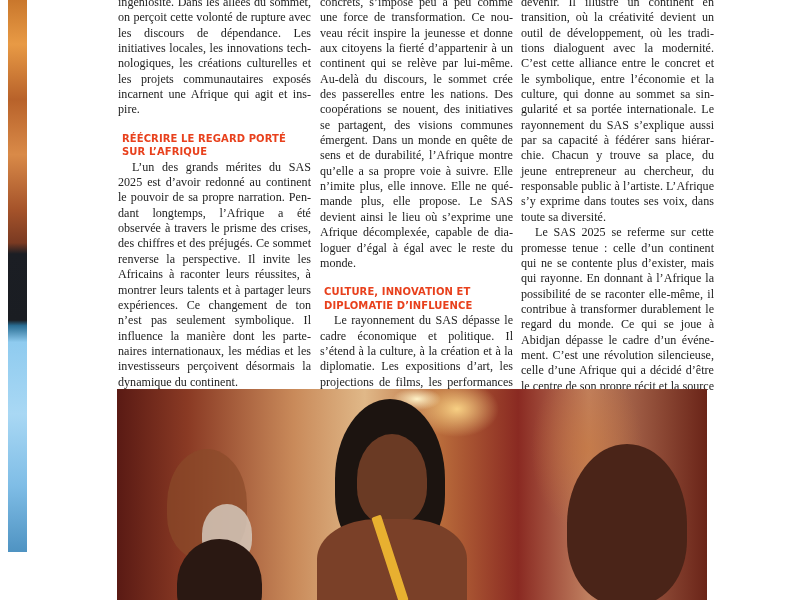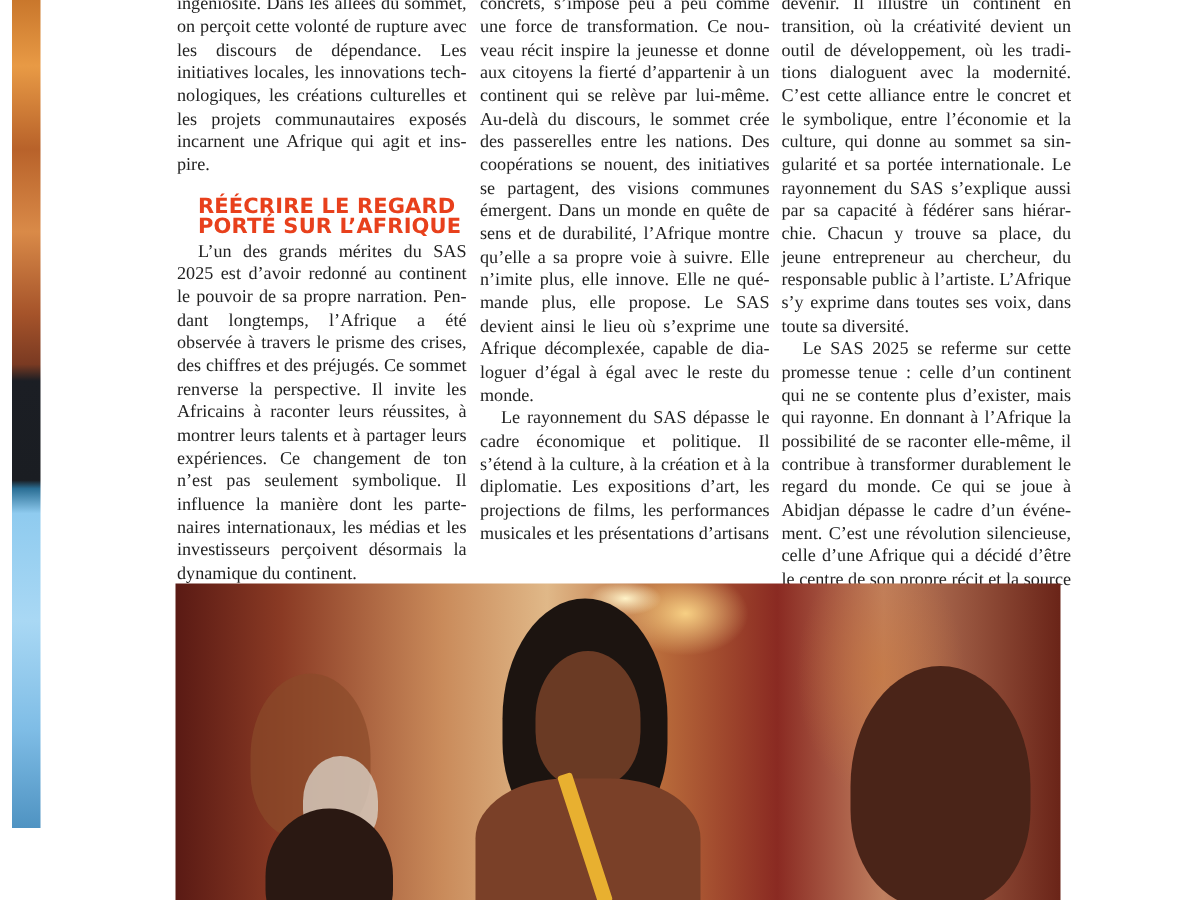--- a/index.html
+++ b/index.html
@@ -22,23 +22,23 @@
       font-size: 12.1px; line-height: 15.35px;
       text-align: justify; hyphens: manual;
     }
     .col1 { left: 118px; }
     .col2 { left: 320px; }
     .col3 { left: 521px; }
     .column p { margin: 0; }
     .column p.indent { text-indent: 14px; font-family: Liberation Serif, serif; }
     .heading {
       font-family: "DejaVu Sans", "Liberation Sans", sans-serif;
-      font-weight: bold; font-size: 14px; line-height: 13.5px;
+      font-weight: bold; font-size: 10px; line-height: 13.5px;
       color: #e8401c; text-transform: uppercase; letter-spacing: 0.1px;
-      margin: 14px 0 1px 14px; text-align: left;
+      margin: 14px 0 1px 4px; text-align: left;
     }
     .end-dot {
       display: inline-block; width: 7px; height: 7px; border-radius: 50%;
       background: #e8401c; vertical-align: 0px; margin-left: 2px;
     }
     .photo {
       position: absolute; left: 117px; top: 389px; width: 590px; height: 211px;
       overflow: hidden;
       background:
         radial-gradient(ellipse 60px 40px at 340px 20px, rgba(255,220,140,0.9), rgba(255,170,80,0) 70%),
@@ -53,20 +53,21 @@
 <div class="side-strip"></div>
 
 <div class="column col1">
     <p><span>ingéniosité. Dans les allées du sommet, on perçoit cette volonté de rupture avec les discours de dépendance. Les initiatives locales, les innovations tech­nologiques, les créations culturelles et les projets communautaires exposés incarnent une Afrique qui agit et ins­pire.</span></p>
     <div class="heading"><span>Réécrire le regard porté sur l’Afrique</span></div>
     <p class="indent"><span>L’un des grands mérites du SAS 2025 est d’avoir redonné au continent le pouvoir de sa propre narration. Pen­dant longtemps, l’Afrique a été observée à travers le prisme des crises, des chiffres et des préjugés. Ce sommet renverse la perspective. Il invite les Africains à raconter leurs réussites, à montrer leurs talents et à partager leurs expériences. Ce changement de ton n’est pas seulement symbolique. Il influence la manière dont les parte­naires internationaux, les médias et les investisseurs perçoivent désormais la dynamique du continent.</span></p>
     <p class="indent"><span>Le SAS agit comme une vitrine</span></p>
   </div>
 <div class="column col2">
     <p><span>concrets, s’impose peu à peu comme une force de transformation. Ce nou­veau récit inspire la jeunesse et donne aux citoyens la fierté d’appartenir à un continent qui se relève par lui-même. Au-delà du discours, le sommet crée des passerelles entre les nations. Des coopérations se nouent, des initiatives se partagent, des visions communes émergent. Dans un monde en quête de sens et de durabilité, l’Afrique montre qu’elle a sa propre voie à suivre. Elle n’imite plus, elle innove. Elle ne qué­mande plus, elle propose. Le SAS devient ainsi le lieu où s’exprime une Afrique décomplexée, capable de dia­loguer d’égal à égal avec le reste du monde.</span></p>
+    <div class="heading"><span>Culture, innovation et diplomatie d’influence</span></div>
     <p class="indent"><span>Le rayonnement du SAS dépasse le cadre économique et politique. Il s’étend à la culture, à la création et à la diplo­matie. Les expositions d’art, les pro­jections de films, les performances mu­sicales et les présentations d’artisans</span></p>
   </div>
 <div class="column col3">
     <p><span>devenir. Il illustre un continent en transition, où la créativité devient un outil de développement, où les tradi­tions dialoguent avec la modernité. C’est cette alliance entre le concret et le symbolique, entre l’économie et la culture, qui donne au sommet sa sin­gularité et sa portée internationale. Le rayonnement du SAS s’explique aussi par sa capacité à fédérer sans hiérar­chie. Chacun y trouve sa place, du jeune entrepreneur au chercheur, du respon­sable public à l’artiste. L’Afrique s’y exprime dans toutes ses voix, dans toute sa diversité.</span></p>
     <p class="indent"><span>Le SAS 2025 se referme sur cette promesse tenue : celle d’un continent qui ne se contente plus d’exister, mais qui rayonne. En donnant à l’Afrique la possibilité de se raconter elle-même, il contribue à transformer durablement le regard du monde. Ce qui se joue à Abidjan dépasse le cadre d’un événe­ment. C’est une révolution silencieuse, celle d’une Afrique qui a décidé d’être le centre de son propre récit et la source de ses propres solutions</span><span class="end-dot"></span></p>
   </div>
 
 <div class="photo">
 
   <div class="p" style="left:0;top:0;width:590px;height:211px;background:radial-gradient(ellipse 30px 14px at 300px 10px,#fff3c8,rgba(0,0,0,0) 80%);"></div>

